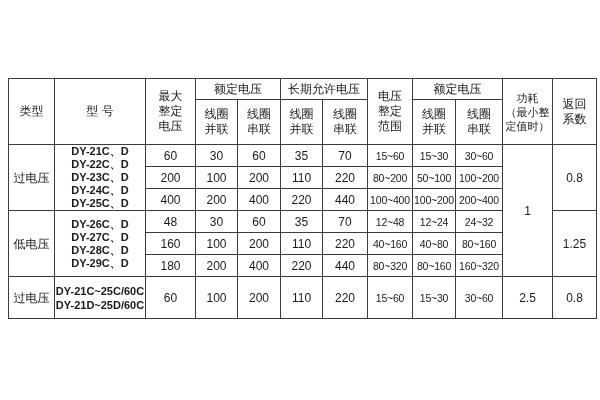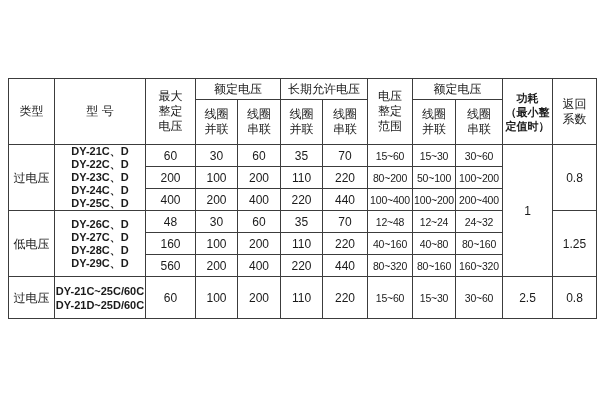--- a/index.html
+++ b/index.html
@@ -24,21 +24,21 @@
     vertical-align: middle;
     white-space: pre-line;
     font-weight: normal;
     overflow: hidden;
   }
   
   .spec thead tr.grp-row { height: 21px; }
   .spec thead tr.sub-row { height: 45px; }
   .spec th { font-size: 12px; line-height: 15px; }
   .spec th.grp { line-height: 19px; }
-  .spec th.small { font-size: 11px; line-height: 14px; font-weight: bold; }
+  .spec th.small { font-size: 11px; line-height: 14px; }
   
   .spec tbody tr { height: 22px; }
   .spec tbody tr.tall { height: 42px; }
   .spec td { font-size: 12px; line-height: 14px; }
   .spec td.rng { font-size: 10.5px; letter-spacing: -0.2px; margin-left: 24px; }
   .spec td.model { font-size: 11px; line-height: 13px; font-weight: bold; }
   .spec td.model.two-line { line-height: 14px; }
   .spec td.type { font-size: 12px; }
 </style>
 </head>
@@ -153,21 +153,21 @@
         <td>160</td>
         <td>100</td>
         <td>200</td>
         <td>110</td>
         <td>220</td>
         <td class="rng">40~160</td>
         <td class="rng">40~80</td>
         <td class="rng">80~160</td>
       </tr>
       <tr>
-        <td>560</td>
+        <td>180</td>
         <td>200</td>
         <td>400</td>
         <td>220</td>
         <td>440</td>
         <td class="rng">80~320</td>
         <td class="rng">80~160</td>
         <td class="rng">160~320</td>
       </tr>
       <tr class="tall">
         <td class="type">过电压</td>

